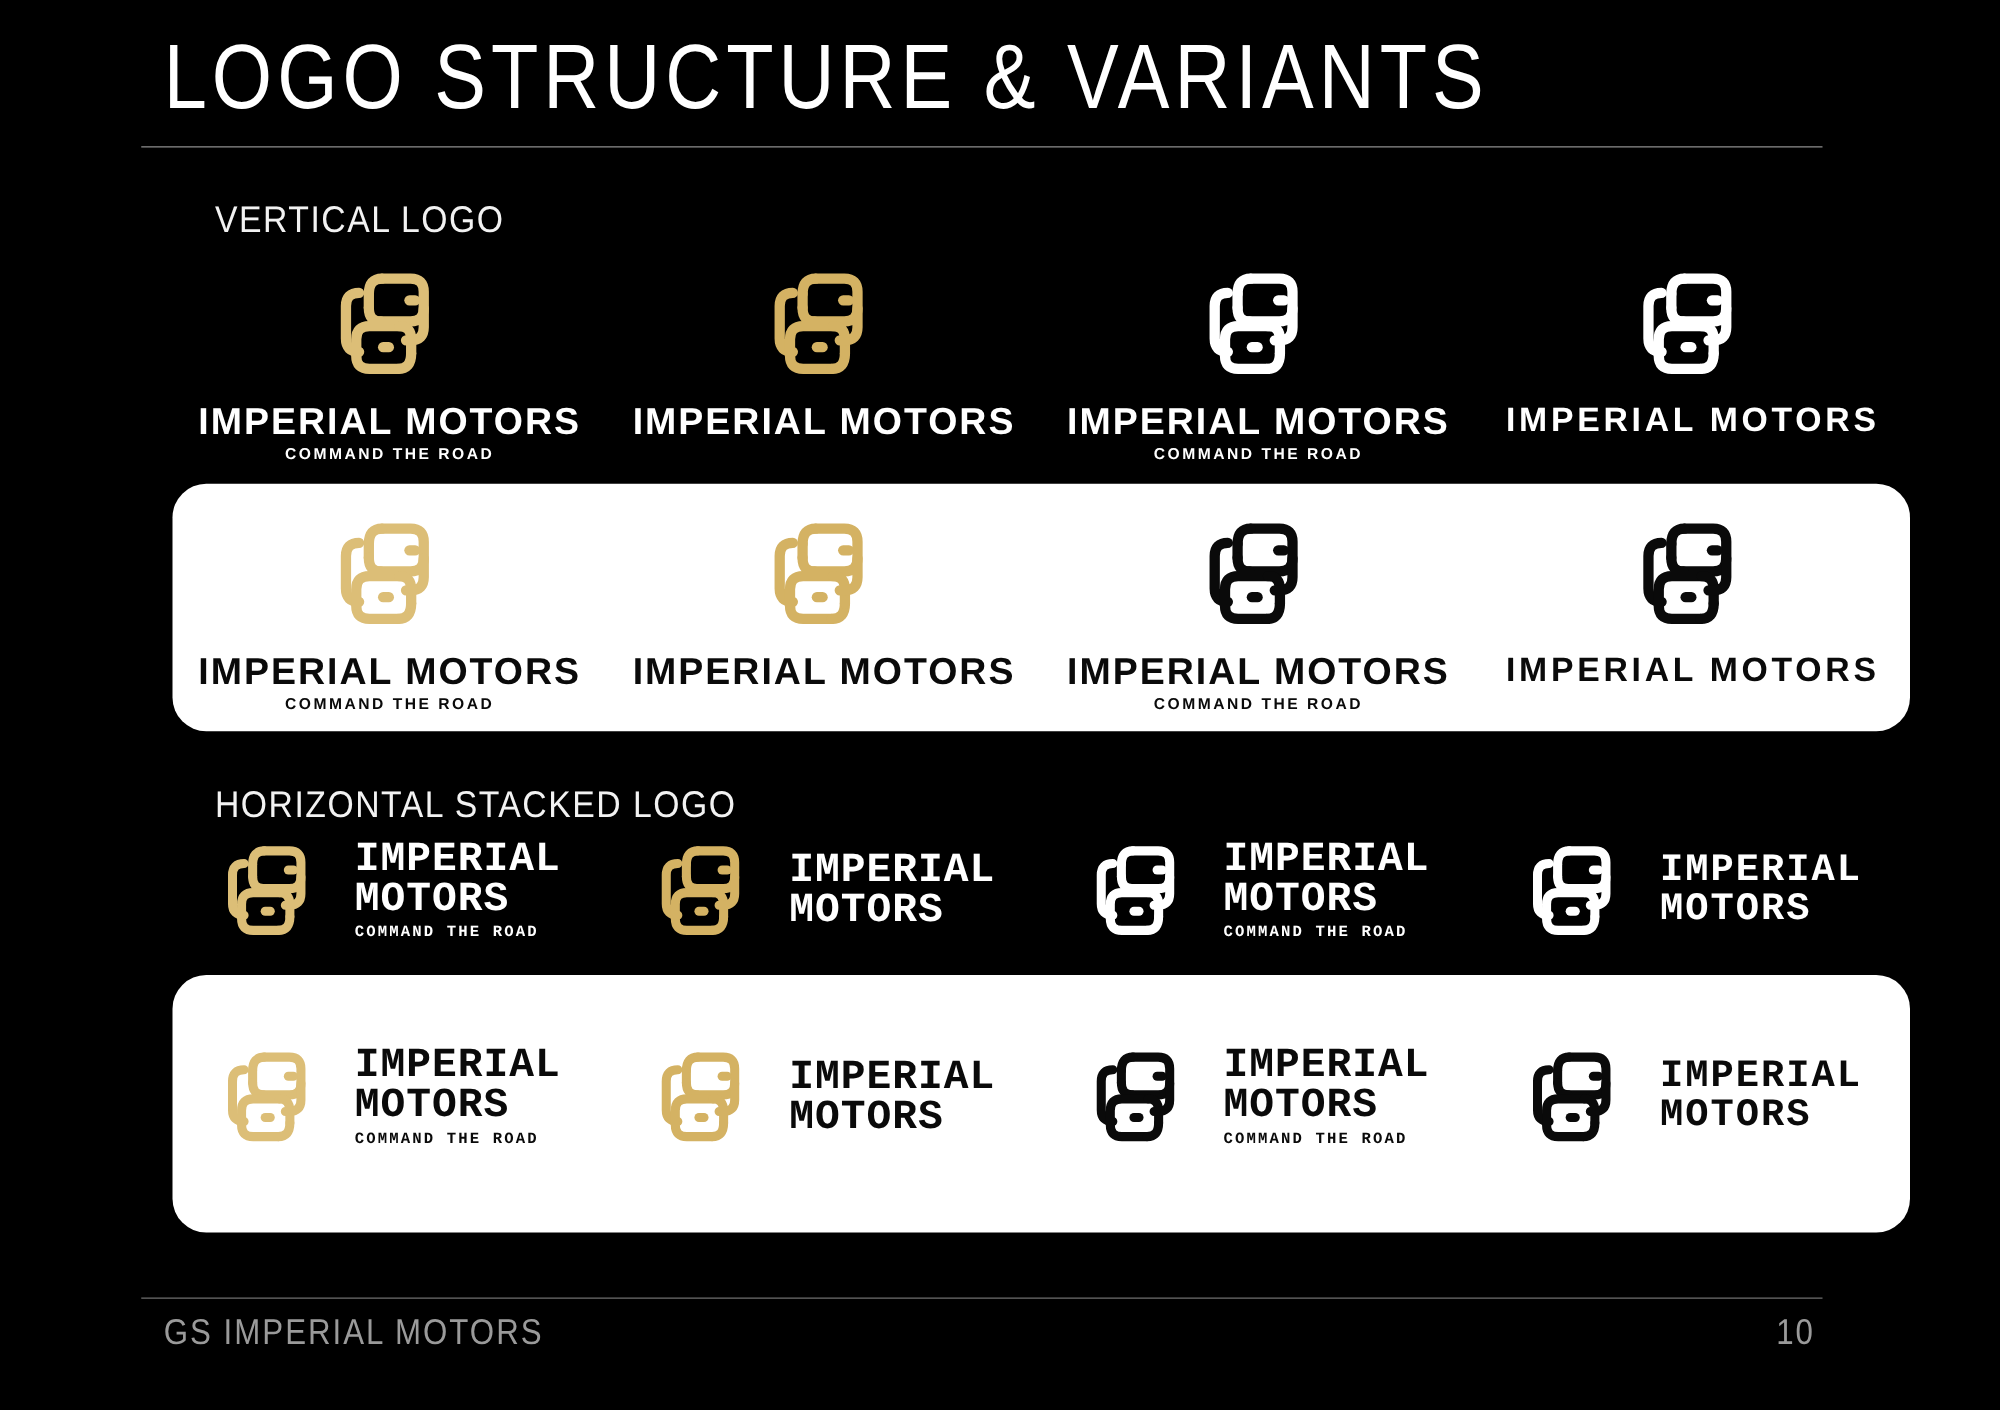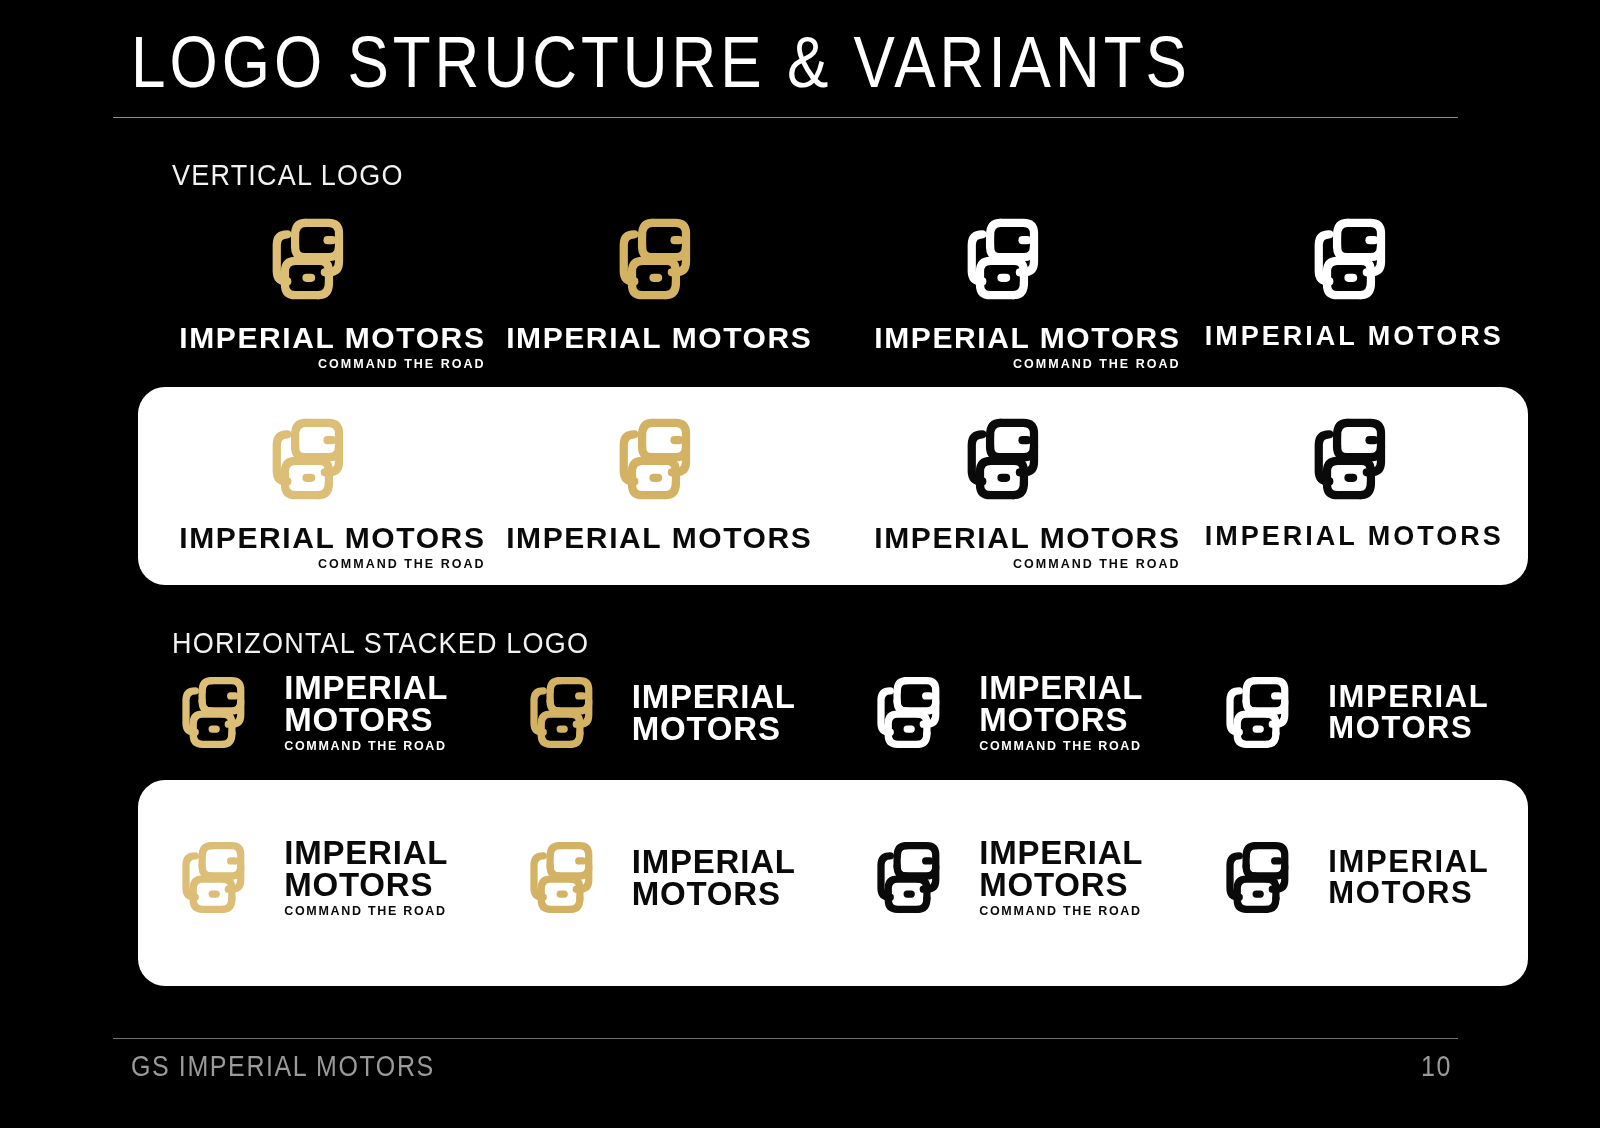--- a/index.html
+++ b/index.html
@@ -55,33 +55,33 @@
   .row-v2{ top:405px; }
   .row-h1{ top:665px; }
   .row-h2{ top:830px; }
 
   
   .mark{ display:block; }
   .mark-v{ width:96px; height:108px; }
   .mark-h{ width:84px; height:95px; }
 
   
-  .wm-v{ text-align:right; margin-top:10px; }
+  .wm-v{ text-align:center; margin-top:10px; }
   .wm-v .wm-main{
     font-size:30px; font-weight:700; letter-spacing:1.6px;
     line-height:1.02; white-space:nowrap;
   }
   .wm-v.light .wm-main{ font-weight:600; letter-spacing:3.0px; font-size:27px; }
   .wm-v .wm-tag{
     font-size:12.5px; font-weight:700; letter-spacing:2.0px;
     margin-top:2px; white-space:nowrap;
   }
 
   
-  .wm-h{ margin-left:25px; }
+  .wm-h{ margin-left:25px;font-family:Liberation Mono, monospace; }
   .wm-h .wm-main{
     font-size:33px; font-weight:700; letter-spacing:0.8px;
     line-height:0.97; white-space:nowrap; display:block;
   }
   .wm-h.light .wm-main{ font-weight:600; letter-spacing:1.6px; font-size:31px; }
   .wm-h .wm-tag{
     font-size:12.5px; font-weight:700; letter-spacing:1.7px;
     margin-top:3px; white-space:nowrap; display:block;
   }
 

